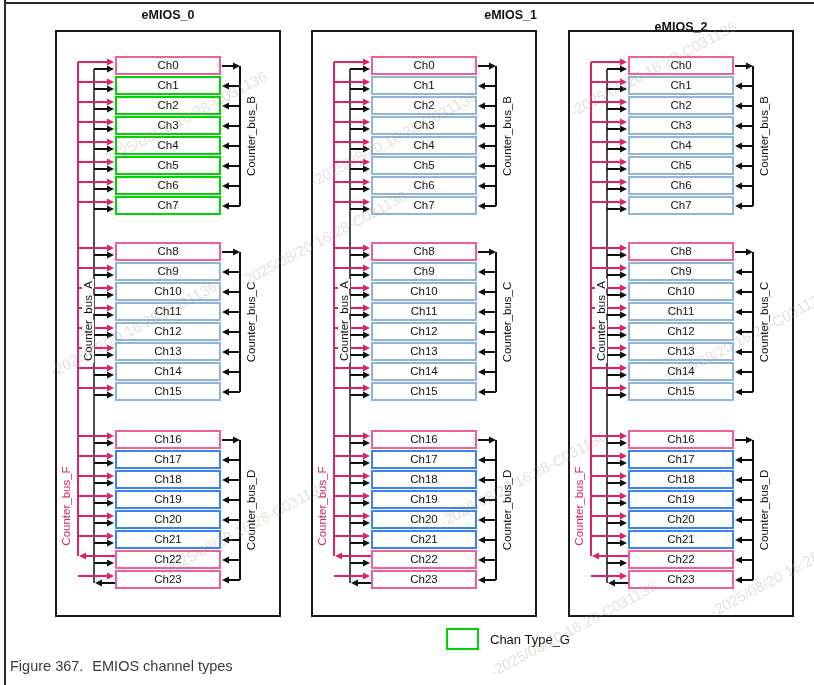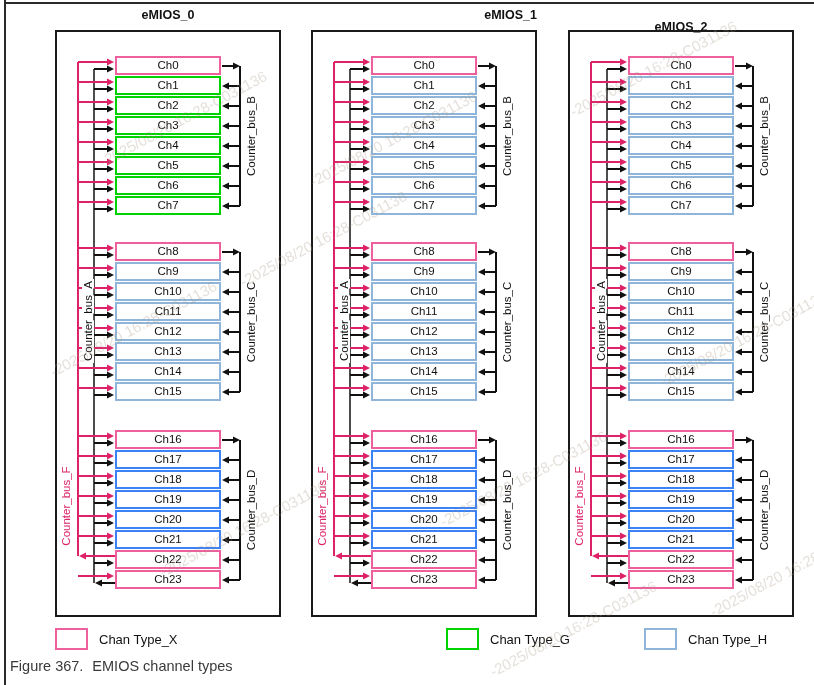--- a/index.html
+++ b/index.html
@@ -586,31 +586,23 @@
       <div class="chan type-Y" style="left: 628px; top: 490px; width: 106px;">Ch19</div>
       <div class="chan type-Y" style="left: 628px; top: 510px; width: 106px;">Ch20</div>
       <div class="chan type-Y" style="left: 628px; top: 530px; width: 106px;">Ch21</div>
       <div class="chan type-X" style="left: 628px; top: 550px; width: 106px;">Ch22</div>
       <div class="chan type-X" style="left: 628px; top: 570px; width: 106px;">Ch23</div>
       <div class="vlabel wbg" style="left: 601px; top: 321px;">Counter_bus_A</div>
       <div class="vlabel wbg pink" style="left: 579px; top: 506px;">Counter_bus_F</div>
     </div>
 
   <div class="legend">
-    <div class="legend-item" style="left:55px">
-      <span class="swatch type-X"></span>
-      <span class="legend-label">Chan Type_X</span>
-    </div>
     <div class="legend-item" style="left:446px">
       <span class="swatch type-G"></span>
       <span class="legend-label">Chan Type_G</span>
-    </div>
-    <div class="legend-item" style="left:644px">
-      <span class="swatch type-H"></span>
-      <span class="legend-label">Chan Type_H</span>
     </div>
   </div>
 
   <div class="caption">
     <span class="fig-num">Figure 367.</span><span>EMIOS channel types</span>
   </div>
 
   <div id="watermarks">
       <div class="wm" style="left: 40px; top: 320px;">-2025/08/20 16:28-C031136</div>
       <div class="wm" style="left: 300px; top: 130px;">-2025/08/20 16:28-C031136</div>

